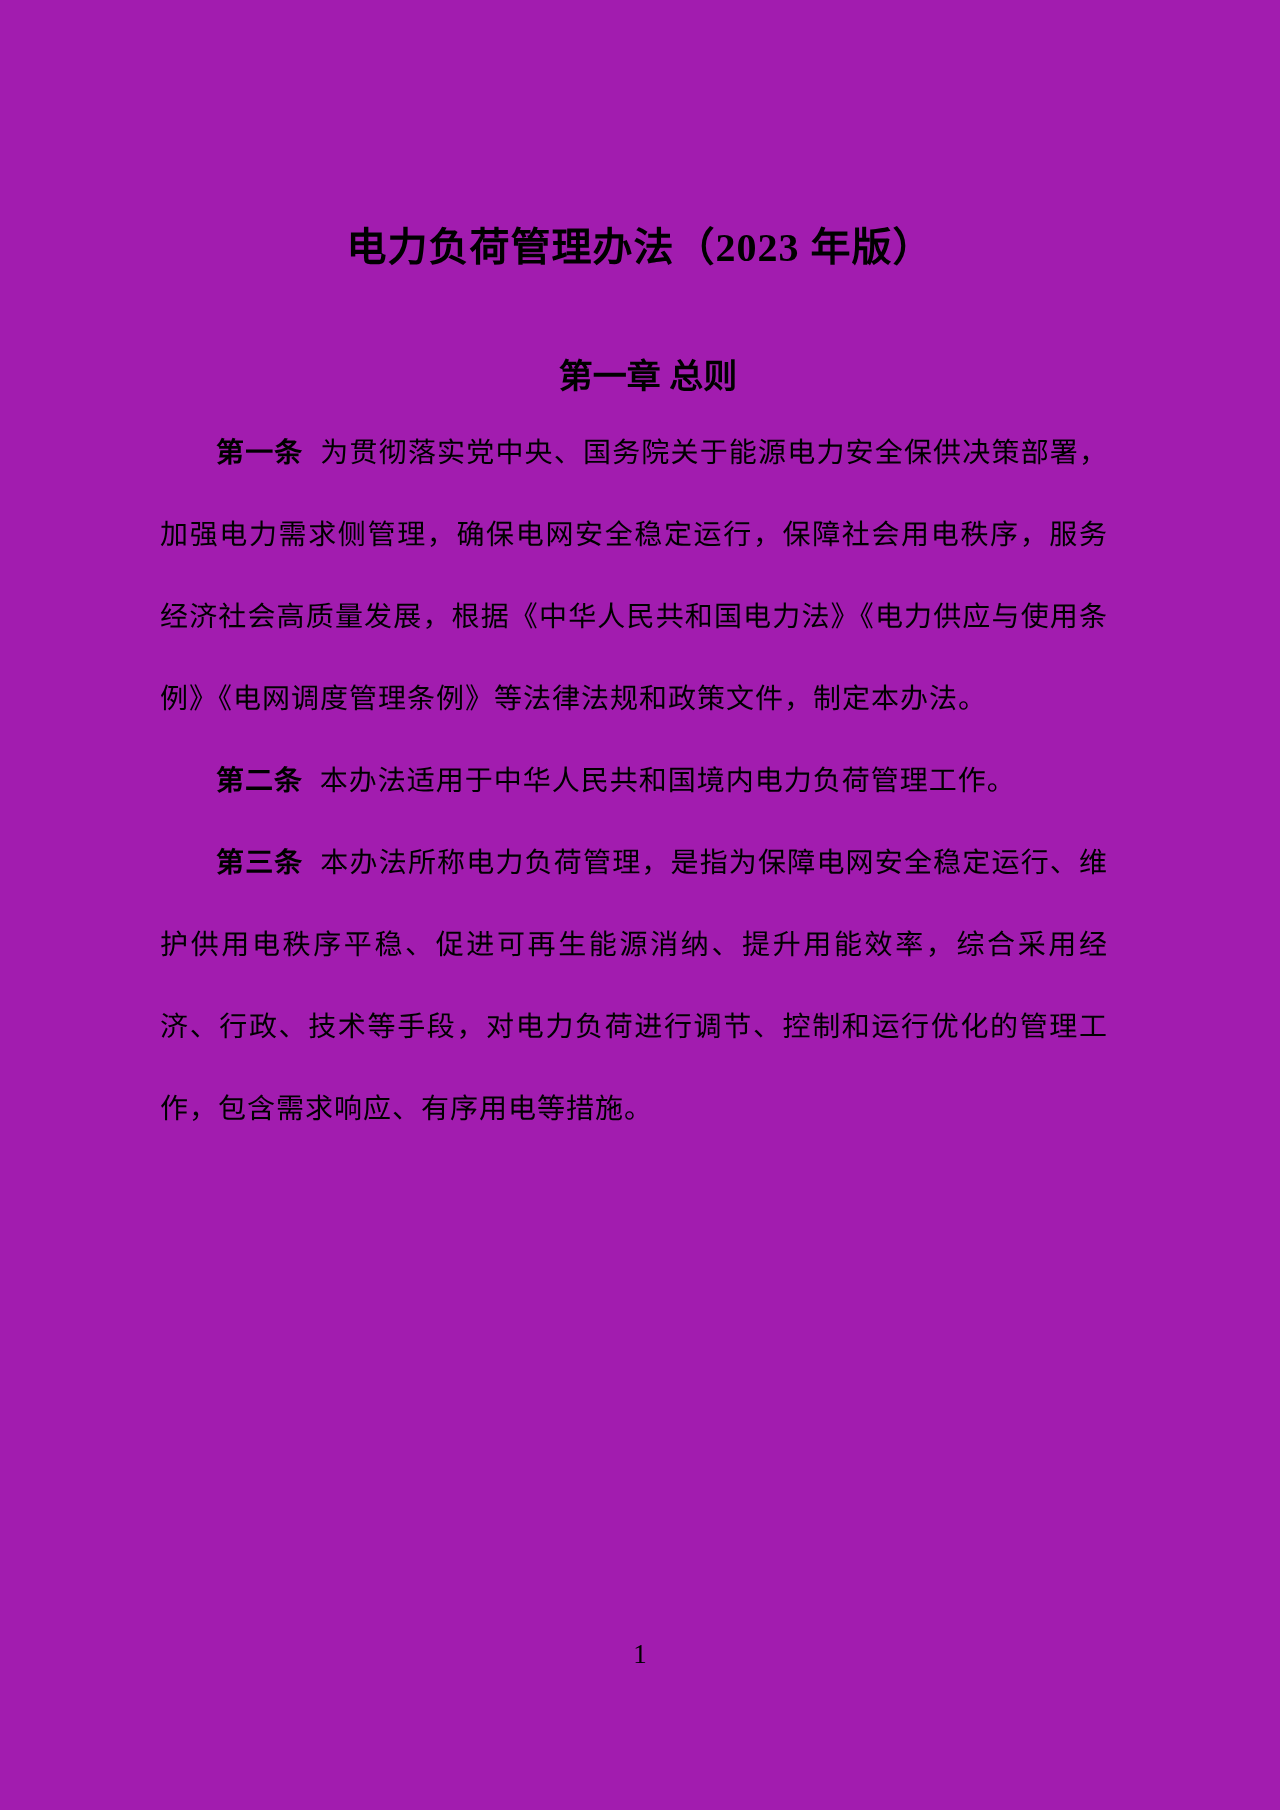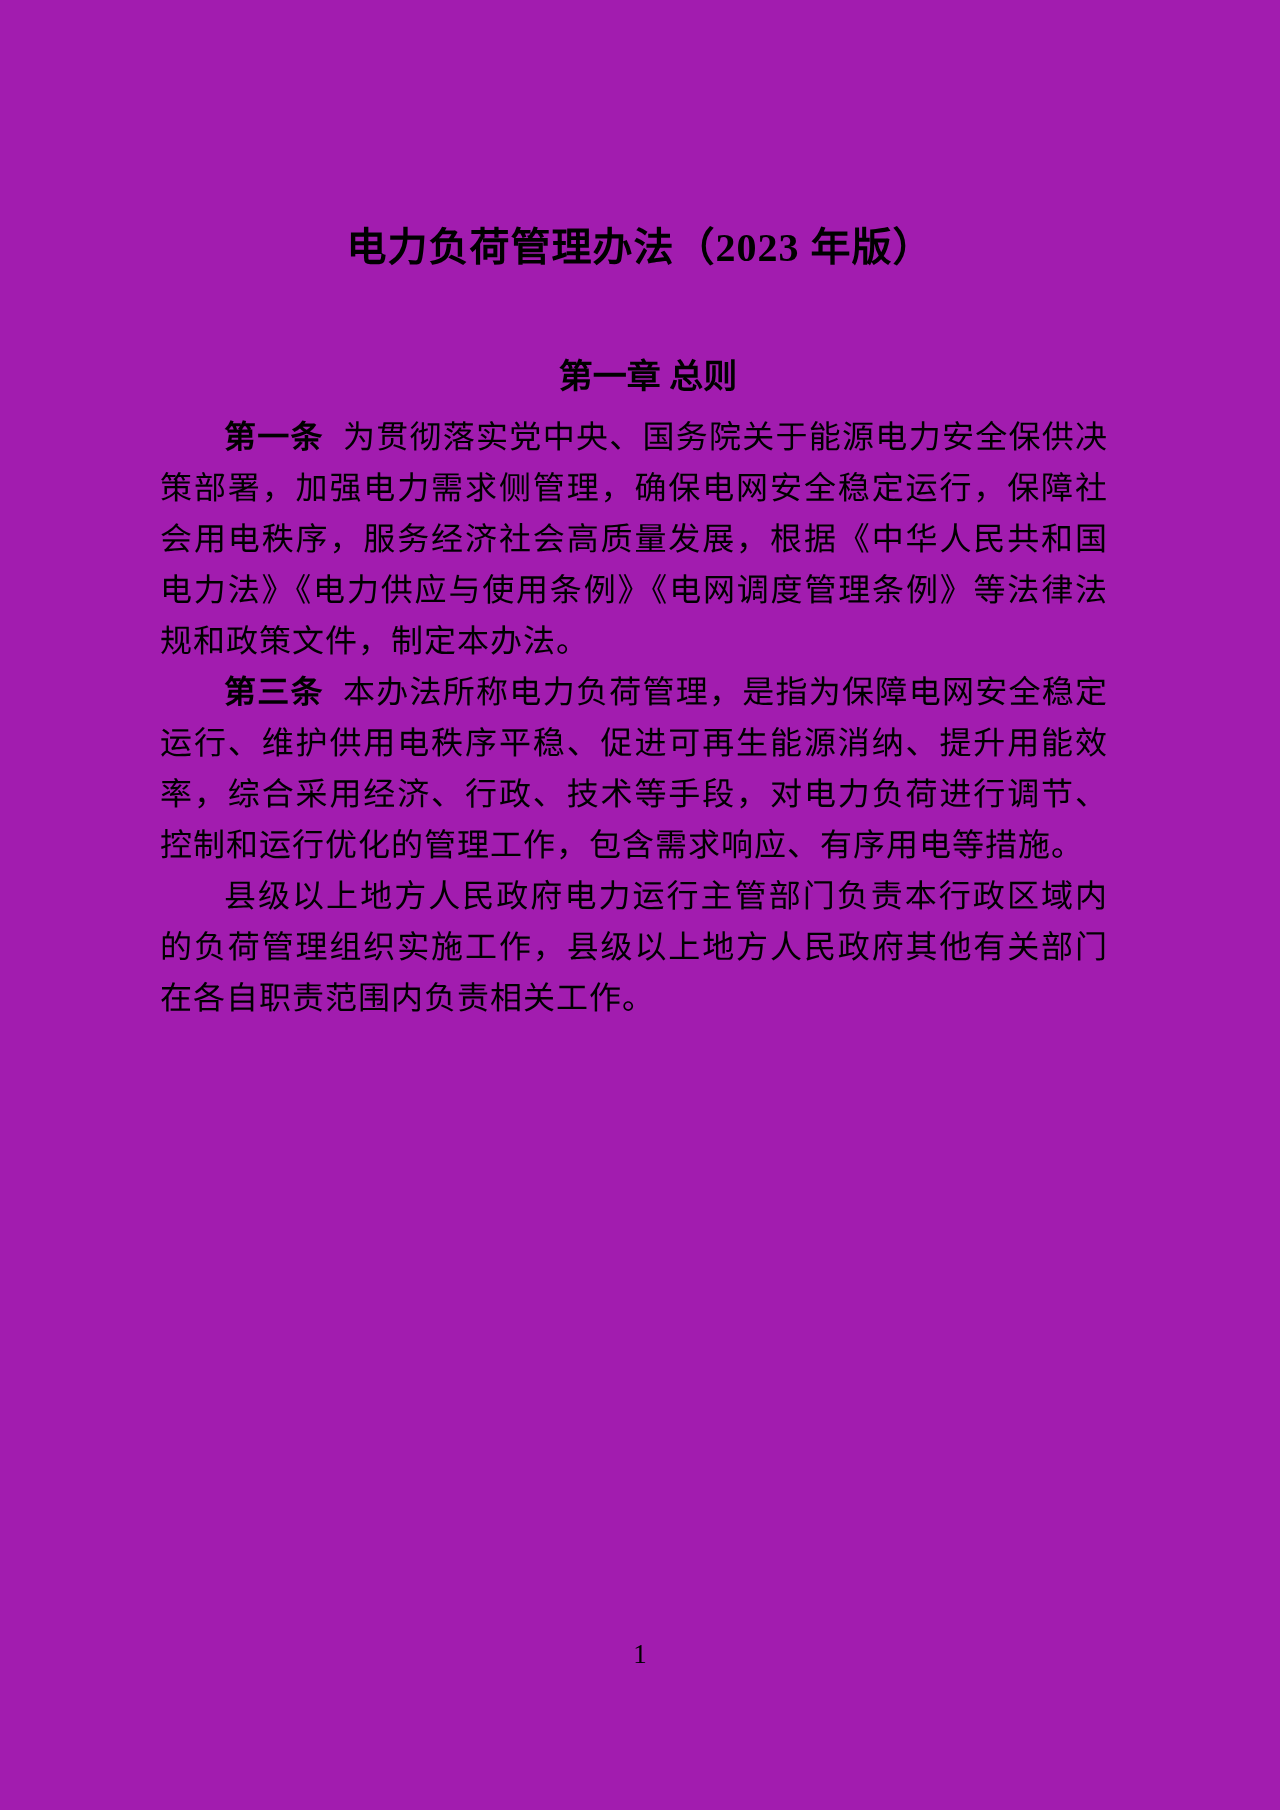--- a/index.html
+++ b/index.html
@@ -29,22 +29,22 @@
   .chapter-heading {
     margin: 89px 0 0 0;
     font-size: 34px;
     line-height: 36px;
     font-weight: 700;
     text-align: center;
     padding-left: 16px;
   }
   .content {
     margin: 17px 172px 0 160px;
-    font-size: 32px;
-    line-height: 51px;
+    font-size: 28px;
+    line-height: 82px;
     text-align: justify;
     letter-spacing: 1px;
   }
   .content p {
     margin: 0;
     padding: 0;
     text-indent: 2em;
   }
   .article-label {
     font-weight: 700;
@@ -72,28 +72,28 @@
   <h1 class="doc-title">电力负荷管理办法（2023 年版）</h1>
 
   <h2 class="chapter-heading">第一章 总则</h2>
 
   <div class="content">
 
     <p>
       <span class="article-label">第一条</span><span>为贯彻落实党中央、国务院关于能源电力安全保供决策部署，加强电力需求侧管理，确保电网安全稳定运行，保障社会用电秩序，服务经济社会高质量发展，根据《中华人民共和国电力法》《电力供应与使用条例》《电网调度管理条例》等法律法规和政策文件，制定本办法。</span>
     </p>
 
+    <p>
+      <span class="article-label">第二条</span><span>本办法适用于中华人民共和国境内电力负荷管理工作。</span>
+    </p>
 
     <p>
       <span class="article-label">第三条</span><span>本办法所称电力负荷管理，是指为保障电网安全稳定运行、维护供用电秩序平稳、促进可再生能源消纳、提升用能效率，综合采用经济、行政、技术等手段，对电力负荷进行调节、控制和运行优化的管理工作，包含需求响应、有序用电等措施。</span>
     </p>
 
 
-    <p>
-      <span class="article-label"></span><span>县级以上地方人民政府电力运行主管部门负责本行政区域内的负荷管理组织实施工作，县级以上地方人民政府其他有关部门在各自职责范围内负责相关工作。</span>
-    </p>
 
 
   </div>
 
   <div class="page-number">1</div>
 
 </div>
 
 </body></html>

